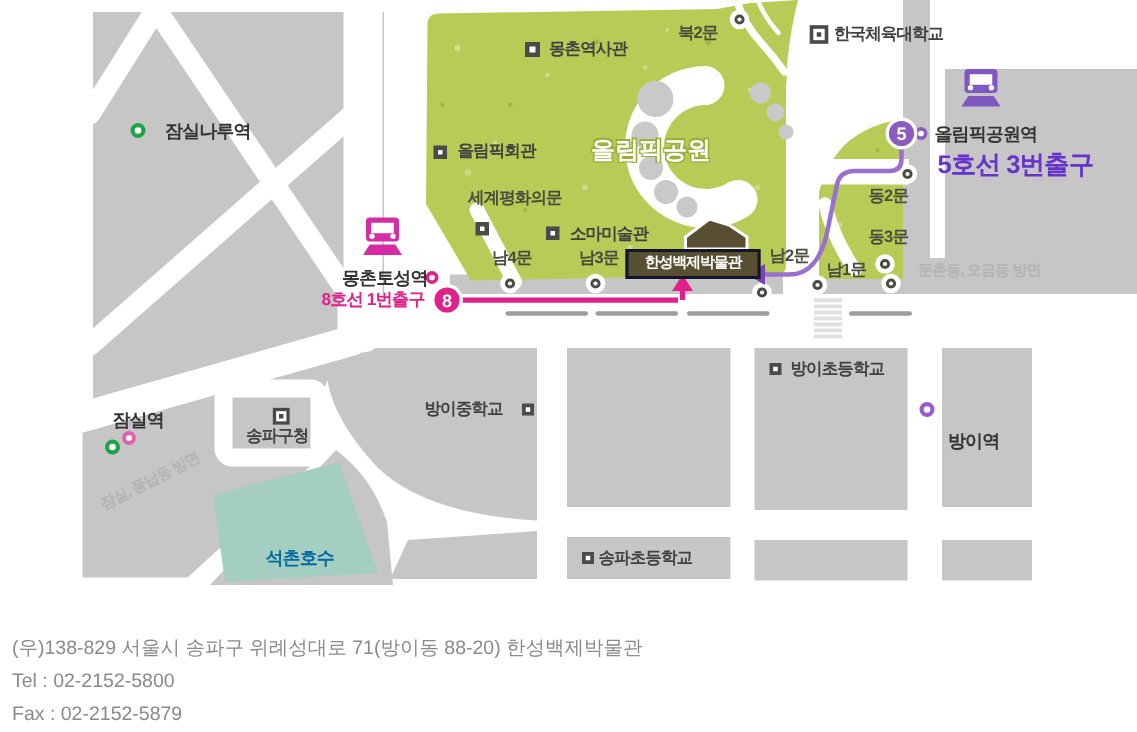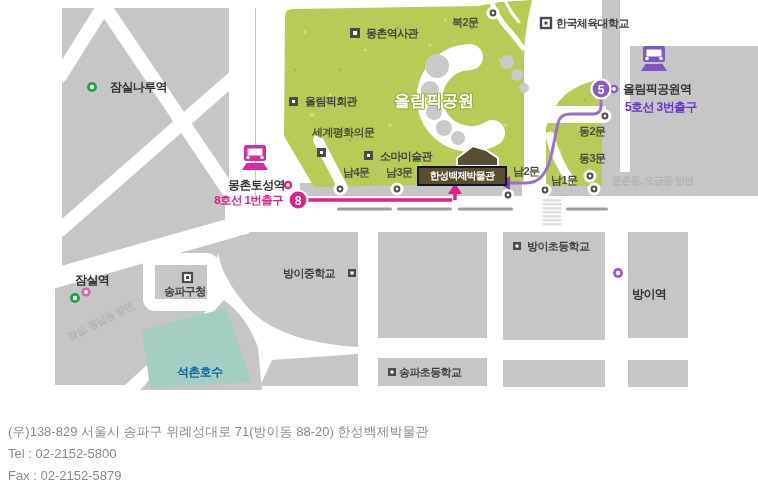--- a/index.html
+++ b/index.html
@@ -9,21 +9,21 @@
   .lbl{position:absolute;font-weight:bold;color:#414141;font-size:11px;
        white-space:nowrap;line-height:1.1;letter-spacing:-0.6px;}
   .lbl.big{font-size:16px;color:#fff;letter-spacing:0;
        text-shadow:1px 1px 0 #9aae39,-1px 1px 0 #9aae39,1px -1px 0 #9aae39,-1px -1px 0 #9aae39;font-family:Liberation Serif, serif;}
   .lbl.white{color:#0369a1;font-size:12px;}
   .lbl.sta{font-size:12px;color:#333;}
   .lbl.gate{color:#4c4c3e;}
   .lbl.dir{color:#b3b3b3;font-size:10px;}
   .lbl.rot{transform:rotate(-27deg);transform-origin:left center;}
   .lbl.line8{color:#e0218a;font-size:11.5px;}
-  .lbl.line5{color:#6633cc;font-size:12px;}
+  .lbl.line5{color:#6633cc;font-size:17px;}
   .lbl.right{text-align:right;}
   #museum-box{position:absolute;left:417px;top:166px;width:86px;height:16px;
        background:#584e32;border:2px solid #0f172a;color:#fff;font-size:10px;font-weight:bold;
        text-align:center;line-height:16px;white-space:nowrap;letter-spacing:-0.8px;}
   .addr{position:absolute;left:8px;color:#8a8a8a;font-size:13px;white-space:nowrap;}
 </style>
 </head>
 <body>
 
 <div id="stage">
@@ -268,21 +268,21 @@
   </g>
 </svg>
 
 <div class="lbl big" style="left:394px;top:92px;">올림픽공원</div>
 <div class="lbl" style="left:366px;top:27px;">몽촌역사관</div>
 <div class="lbl gate" style="left:452px;top:16px;">북2문</div>
 <div class="lbl" style="left:556px;top:17px;">한국체육대학교</div>
 <div class="lbl" style="left:305px;top:95px;">올림픽회관</div>
 <div class="lbl gate" style="left:312px;top:126px;">세계평화의문</div>
 <div class="lbl" style="left:380px;top:150px;">소마미술관</div>
-<div class="lbl gate" style="left:343px;top:166px;">남4문</div>
+<div class="lbl gate" style="left:328px;top:166px;">남4문</div>
 <div class="lbl gate" style="left:386px;top:166px;">남3문</div>
 <div class="lbl gate" style="left:513px;top:165px;">남2문</div>
 <div class="lbl gate" style="left:551px;top:174px;">남1문</div>
 <div class="lbl gate" style="left:579px;top:125px;">동2문</div>
 <div class="lbl gate" style="left:579px;top:152px;">동3문</div>
 <div id="museum-box">한성백제박물관</div>
 
 <div class="lbl sta" style="left:110px;top:81px;">잠실나루역</div>
 <div class="lbl sta" style="left:75px;top:274px;">잠실역</div>
 <div class="lbl" style="left:164px;top:285px;">송파구청</div>

